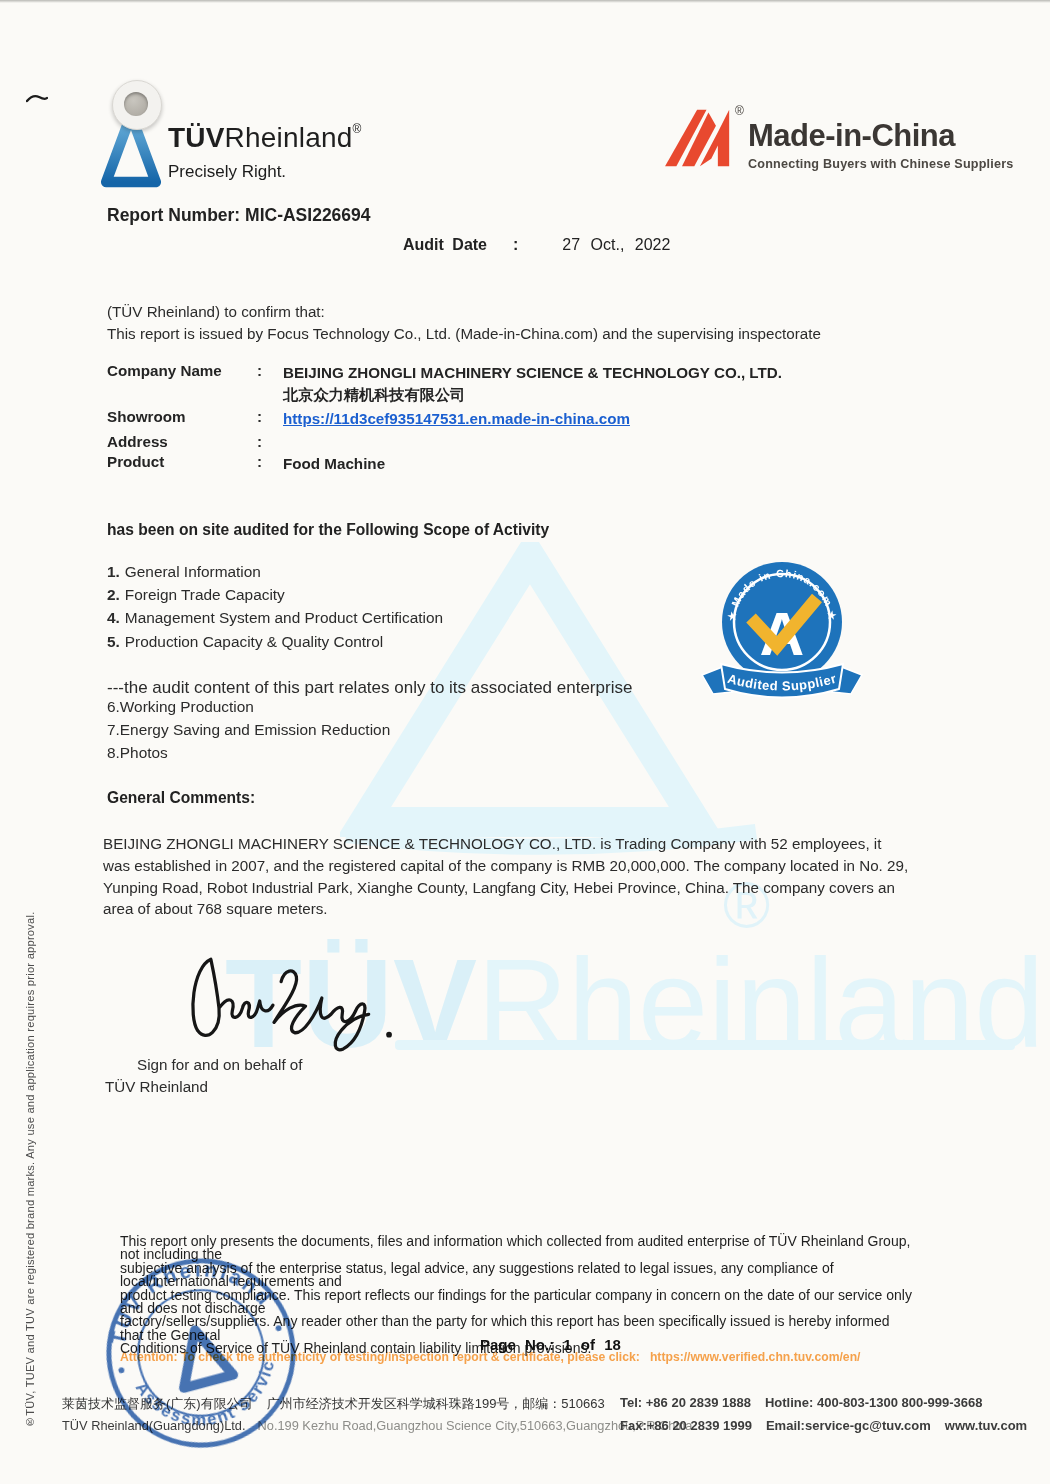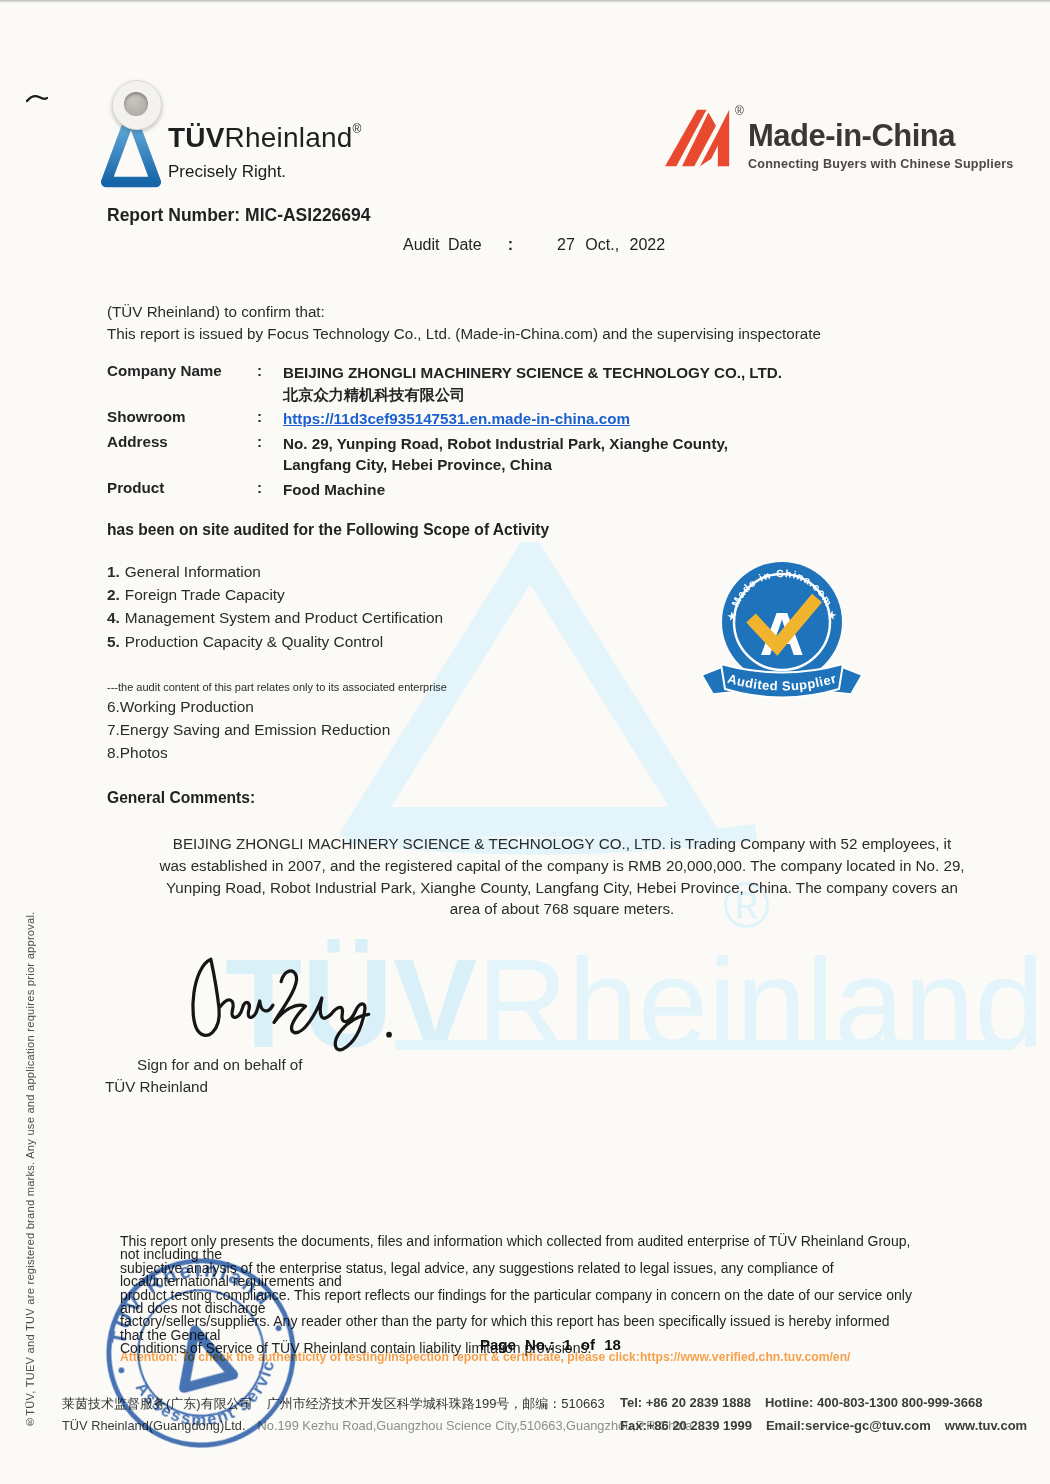--- a/index.html
+++ b/index.html
@@ -15,45 +15,45 @@
   
   .tuv-brand{left:168px;top:122px;font-size:28px;letter-spacing:.2px;color:#1f1f1f;}
   .tuv-brand .reg{font-size:12px;vertical-align:14px;}
   .tuv-tagline{left:168px;top:162px;font-size:17px;color:#1c1c1c;}
   .mic-reg{left:735px;top:104px;font-size:12px;color:#45403c;}
   .mic-brand{left:748px;top:118px;font-size:31px;font-weight:bold;color:#3b3734;letter-spacing:-.5px;}
   .mic-tagline{left:748px;top:157px;font-size:12.6px;font-weight:bold;color:#4c4843;letter-spacing:.2px;}
   
   .report-number{left:107px;top:205px;font-size:17.5px;font-weight:bold;color:#222;}
   .audit-row{left:403px;top:236px;font-size:16px;color:#222;}
-  .audit-row .lbl{font-weight:normal;word-spacing:4px;}
+  .audit-row .lbl{font-weight:bold;word-spacing:4px;}
   .audit-row .col{margin-left:26px;font-weight:bold;}
   .audit-row .val{margin-left:44px;word-spacing:6px;}
   
   .intro{left:107px;top:301px;width:830px;font-size:15.2px;line-height:21.5px;color:#2b2b2b;}
   .details{left:107px;top:362px;width:860px;font-size:15.2px;}
   .drow{display:grid;grid-template-columns:150px 26px 1fr;margin-bottom:3px;}
   .drow .dlabel{font-weight:bold;color:#242424;}
   .drow .dcolon{font-weight:bold;}
   .dval{line-height:21.5px;font-weight:bold;color:#242424;}
   .link{color:#1b5fd0;text-decoration:underline;font-weight:bold;}
   .scope-heading{left:107px;top:521px;font-size:15.6px;font-weight:bold;color:#222;}
   .scope-list{left:107px;top:560px;font-size:15.4px;line-height:23.2px;color:#2b2b2b;}
   .scope-list .num{font-weight:bold;margin-right:5px;}
-  .scope-note{left:107px;top:677px;font-size:11px;line-height:21px;color:#2b2b2b;}
+  .scope-note{left:107px;top:677px;font-size:17px;line-height:21px;color:#2b2b2b;}
   .scope-list-b{left:107px;top:695px;font-size:15.4px;line-height:23.2px;color:#2b2b2b;}
   .gc-heading{left:107px;top:789px;font-size:15.6px;font-weight:bold;color:#222;}
-  .gc-para{left:103px;top:833px;width:918px;font-size:15.2px;line-height:21.8px;color:#2b2b2b;text-align:center;}
+  .gc-para{left:103px;top:833px;width:918px;font-size:15.2px;line-height:21.8px;color:#2b2b2b;}
   .sign-line1{left:137px;top:1056px;font-size:15.2px;}
   .sign-line2{left:105px;top:1078px;font-size:15.2px;}
   
   .fineprint{left:120px;top:1235px;width:792px;font-size:14px;line-height:13.4px;color:#1f1f1f;z-index:2;}
   .pageno{left:480px;top:1336px;font-size:15px;font-weight:bold;color:#111;z-index:2;word-spacing:5px;}
   .attention{left:120px;top:1350px;font-size:12.2px;font-weight:bold;color:#f5a14b;z-index:1;white-space:nowrap;}
-  .attention .url{color:#f5a14b;text-decoration:none;}
+  .attention .url{margin-left:10px;color:#f5a14b;text-decoration:none;}
   
   .footer-cn{left:62px;top:1395px;font-size:13px;color:#333;z-index:2;}
   .footer-cn .addr{margin-left:14px;}
   .footer-en{left:62px;top:1418px;font-size:12.8px;z-index:2;}
   .footer-en .co{color:#3a3a3a;}
   .footer-en .addr{color:#8d8d89;margin-left:12px;}
   .contacts1{left:620px;top:1395px;font-size:13px;font-weight:bold;color:#3c3c3c;z-index:2;}
   .contacts2{left:620px;top:1418px;font-size:13px;font-weight:bold;color:#3c3c3c;z-index:2;}
   .contacts1 span + span,.contacts2 span + span{margin-left:14px;}
   
@@ -145,24 +145,20 @@
         </span>
       </div>
       <div class="drow">
         <span class="dlabel">Showroom</span>
         <span class="dcolon">:</span>
         <span class="dval"><a href="#" class="link">https://11d3cef935147531.en.made-in-china.com</a></span>
       </div>
       <div class="drow">
         <span class="dlabel">Address</span>
         <span class="dcolon">:</span>
-        <span class="dval">
-          <div>No. 29, Yunping Road, Robot Industrial Park, Xianghe County,</div>
-          <div>Langfang City, Hebei Province, China</div>
-        </span>
       </div>
       <div class="drow">
         <span class="dlabel">Product</span>
         <span class="dcolon">:</span>
         <span class="dval">Food Machine</span>
       </div>
     </div>
 
     <div class="abs scope-heading">has been on site audited for the Following Scope of Activity</div>
 

